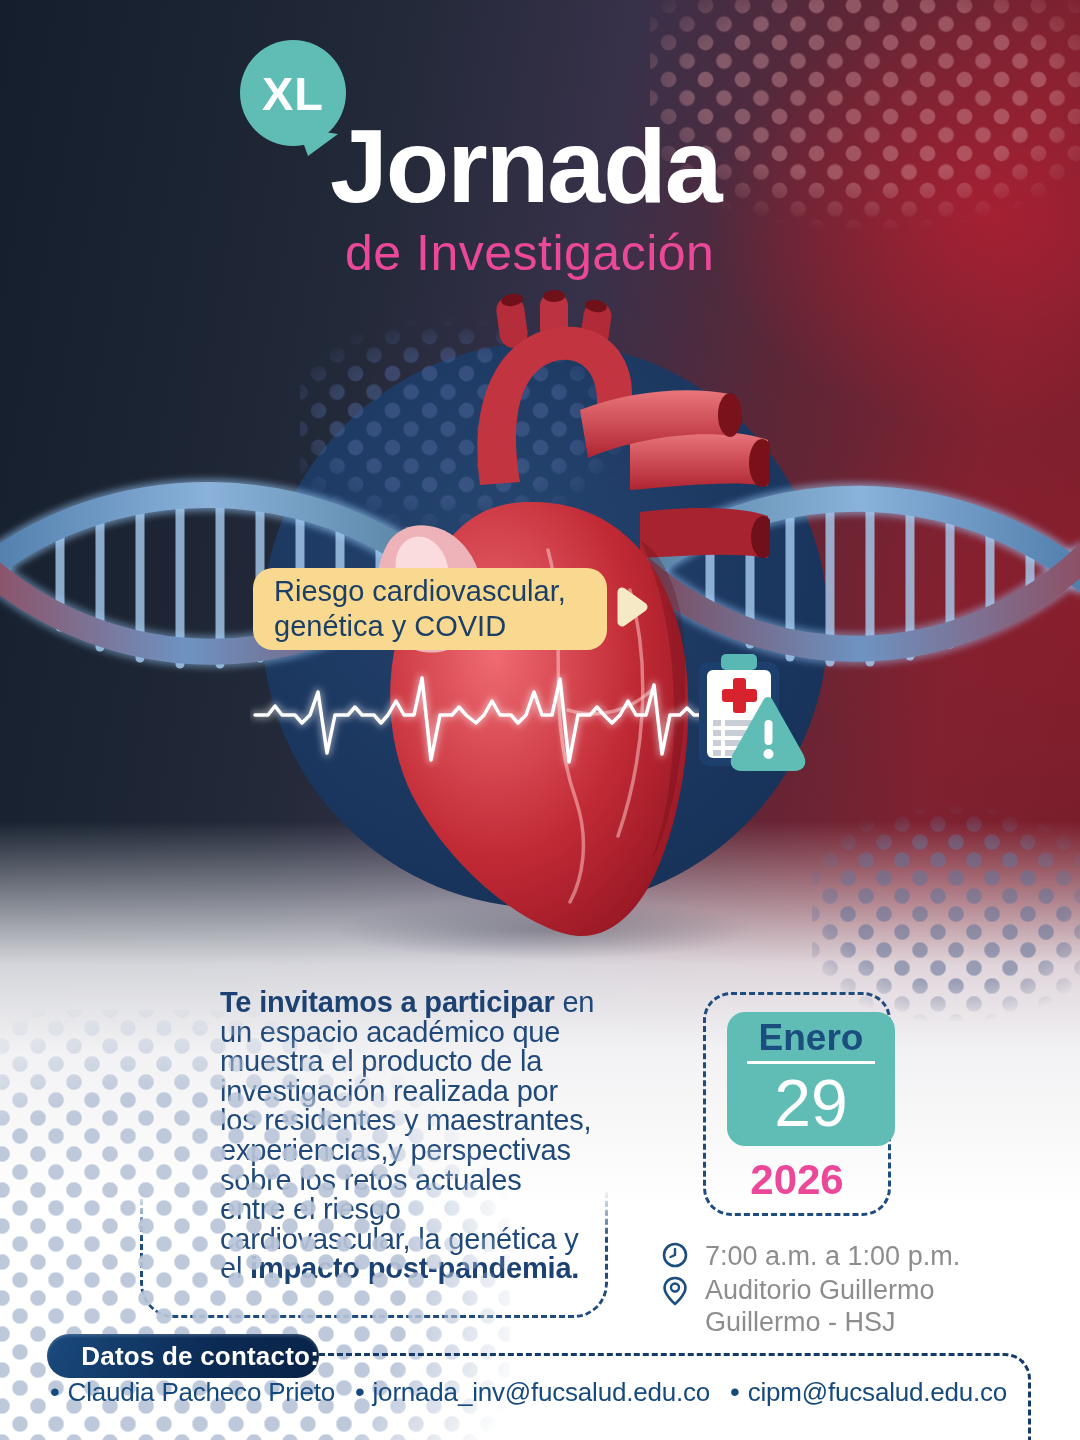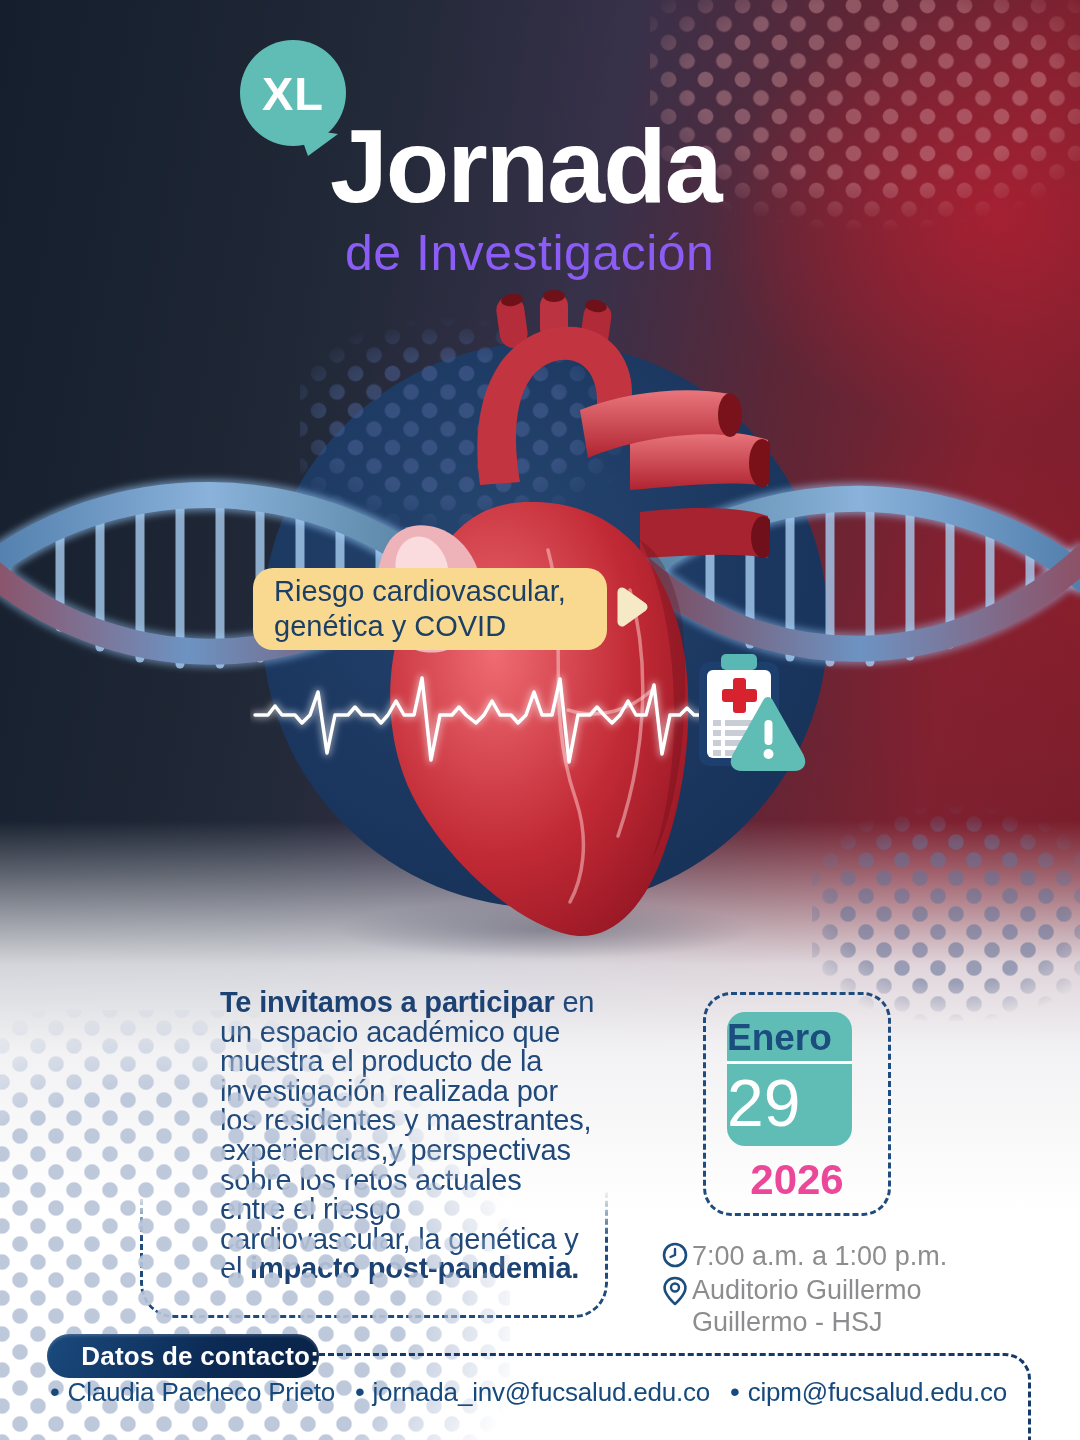--- a/index.html
+++ b/index.html
@@ -37,43 +37,43 @@
             mask-image:radial-gradient(ellipse at 38% 58%, #000 50%, transparent 75%);}
   
   .heart-circle{left:262px;top:342px;width:566px;height:566px;border-radius:50%;
     background:radial-gradient(circle at 42% 36%, #25456f 0%, #1b3760 55%, #152e52 100%);}
   .art{position:absolute;}
   
   .badge{left:240px;top:40px;width:106px;height:106px;border-radius:50%;background:#5FBDB5;
     display:flex;align-items:center;justify-content:center;color:#fff;font-size:47px;font-weight:bold;letter-spacing:1px;}
   .badge-tail{left:296px;top:126px;}
   .title{left:330px;top:112px;color:#fff;font-size:104px;font-weight:bold;letter-spacing:-2px;line-height:108px;}
-  .subtitle{left:345px;top:224px;color:#8b5cf6;font-size:50px;font-weight:normal;letter-spacing:.5px;}
+  .subtitle{left:345px;top:224px;color:#ec4899;font-size:50px;font-weight:normal;letter-spacing:.5px;}
   
   .topic-box{left:253px;top:568px;width:354px;height:82px;background:#F8D98F;border-radius:20px;
     display:flex;flex-direction:column;justify-content:center;padding-left:21px;box-sizing:border-box;}
   .topic-box span{display:block;color:#1C3F66;font-size:29px;line-height:35px;}
   .play{left:616px;top:586px;}
   
   .invite-border{left:140px;top:962px;width:468px;height:356px;border:3px dashed #1E4C7E;border-radius:34px;box-sizing:border-box;
     -webkit-mask-image:linear-gradient(to bottom, transparent 0 64%, #000 78%);
             mask-image:linear-gradient(to bottom, transparent 0 64%, #000 78%);}
   .invite-text{left:176px;top:988px;width:446px;color:#20497A;font-size:29px;line-height:29.6px;letter-spacing:-.2px;}
   .invite-text .b{font-weight:bold;color:#1B4273;}
   .invite-text .ln{display:block;margin-left:44px;}
   
   .cal-border{left:703px;top:992px;width:188px;height:224px;border:3px dashed #1E4C7E;border-radius:28px;box-sizing:border-box;}
-  .cal-teal{left:727px;top:1012px;width:125px;height:134px;background:#5FBDB5;border-radius:18px;overflow:hidden;
-    display:flex;flex-direction:column;align-items:flex-start;}
+  .cal-teal{left:727px;top:1012px;width:168px;height:134px;background:#5FBDB5;border-radius:18px;overflow:hidden;
+    display:flex;flex-direction:column;align-items:center;}
   .cal-month{color:#1B4E7E;font-size:37px;font-weight:bold;padding-top:5px;line-height:42px;}
   .cal-line{width:128px;height:3px;background:#ffffff;margin-top:2px;}
   .cal-day{color:#fff;font-size:66px;font-weight:normal;line-height:78px;}
   .cal-year{left:703px;top:1156px;width:188px;text-align:center;color:#ec4899;font-size:42px;font-weight:bold;}
   
-  .sched-row{left:662px;display:flex;align-items:flex-start;gap:4px;color:#8D8D8F;font-size:27px;line-height:32px;}
+  .sched-row{left:662px;display:flex;align-items:flex-start;gap:17px;color:#8D8D8F;font-size:27px;line-height:32px;}
   .sched-time{top:1240px;}
   .sched-venue{top:1274px;}
   .sched-icon{flex:0 0 auto;margin-top:2px;}
   
   .contact-pill{left:47px;top:1334px;width:272px;height:44px;border-radius:24px;
     background:linear-gradient(115deg,#1a4a7d 0%,#0B2A54 60%,#092348 100%);
     box-shadow:inset 0 2px 3px rgba(255,255,255,.18);
     display:flex;align-items:center;justify-content:flex-end;color:#fff;font-weight:bold;font-size:26px;letter-spacing:.2px;}
   .contact-dash{left:319px;top:1353px;width:712px;height:87px;border-top:3px dashed #143A6B;border-right:3px dashed #143A6B;
     border-top-right-radius:26px;box-sizing:border-box;}

